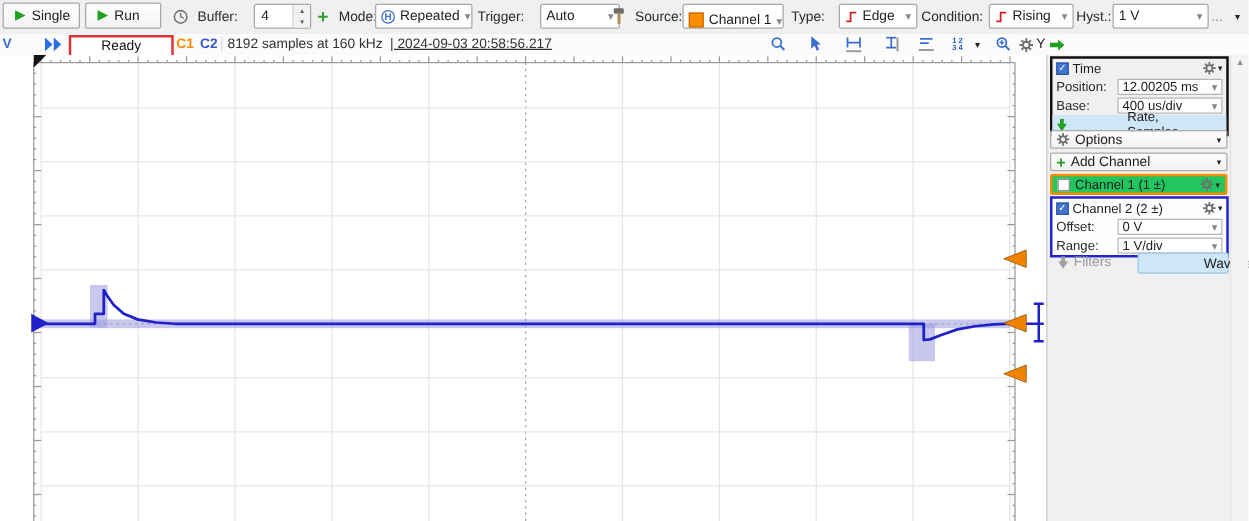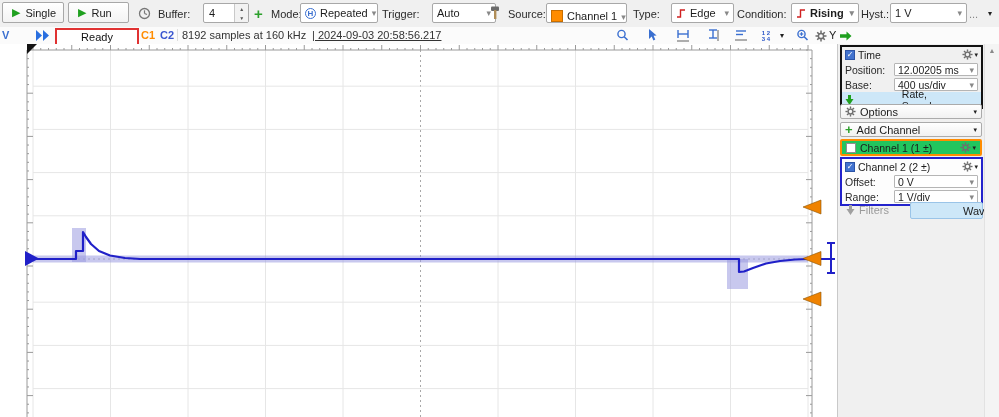--- a/index.html
+++ b/index.html
@@ -134,21 +134,21 @@
     <div class="dd" style="left:671px;width:63px;">
       <span class="ddv">
         <svg class="mini" width="10" height="11">
           <polyline points="1,9 4.5,9 4.5,2 9,2" fill="none" stroke="#d02020" stroke-width="1.4"></polyline>
         </svg>
         <span>Edge</span>
       </span>
       <span class="chev">▾</span>
     </div>
     <span class="lbl" style="left:737px;">Condition:</span>
-    <div class="dd" style="left:791px;width:68px;font-weight:bold;">
+    <div class="dd" style="left:791px;width:68px;">
       <span class="ddv">
         <svg class="mini" width="10" height="11">
           <polyline points="1,9 4.5,9 4.5,2 9,2" fill="none" stroke="#d02020" stroke-width="1.4"></polyline>
         </svg>
         <span>Rising</span>
       </span>
       <span class="chev">▾</span>
     </div>
     <span class="lbl" style="left:861px;">Hyst.:</span>
     <div class="dd" style="left:890px;width:77px;">

